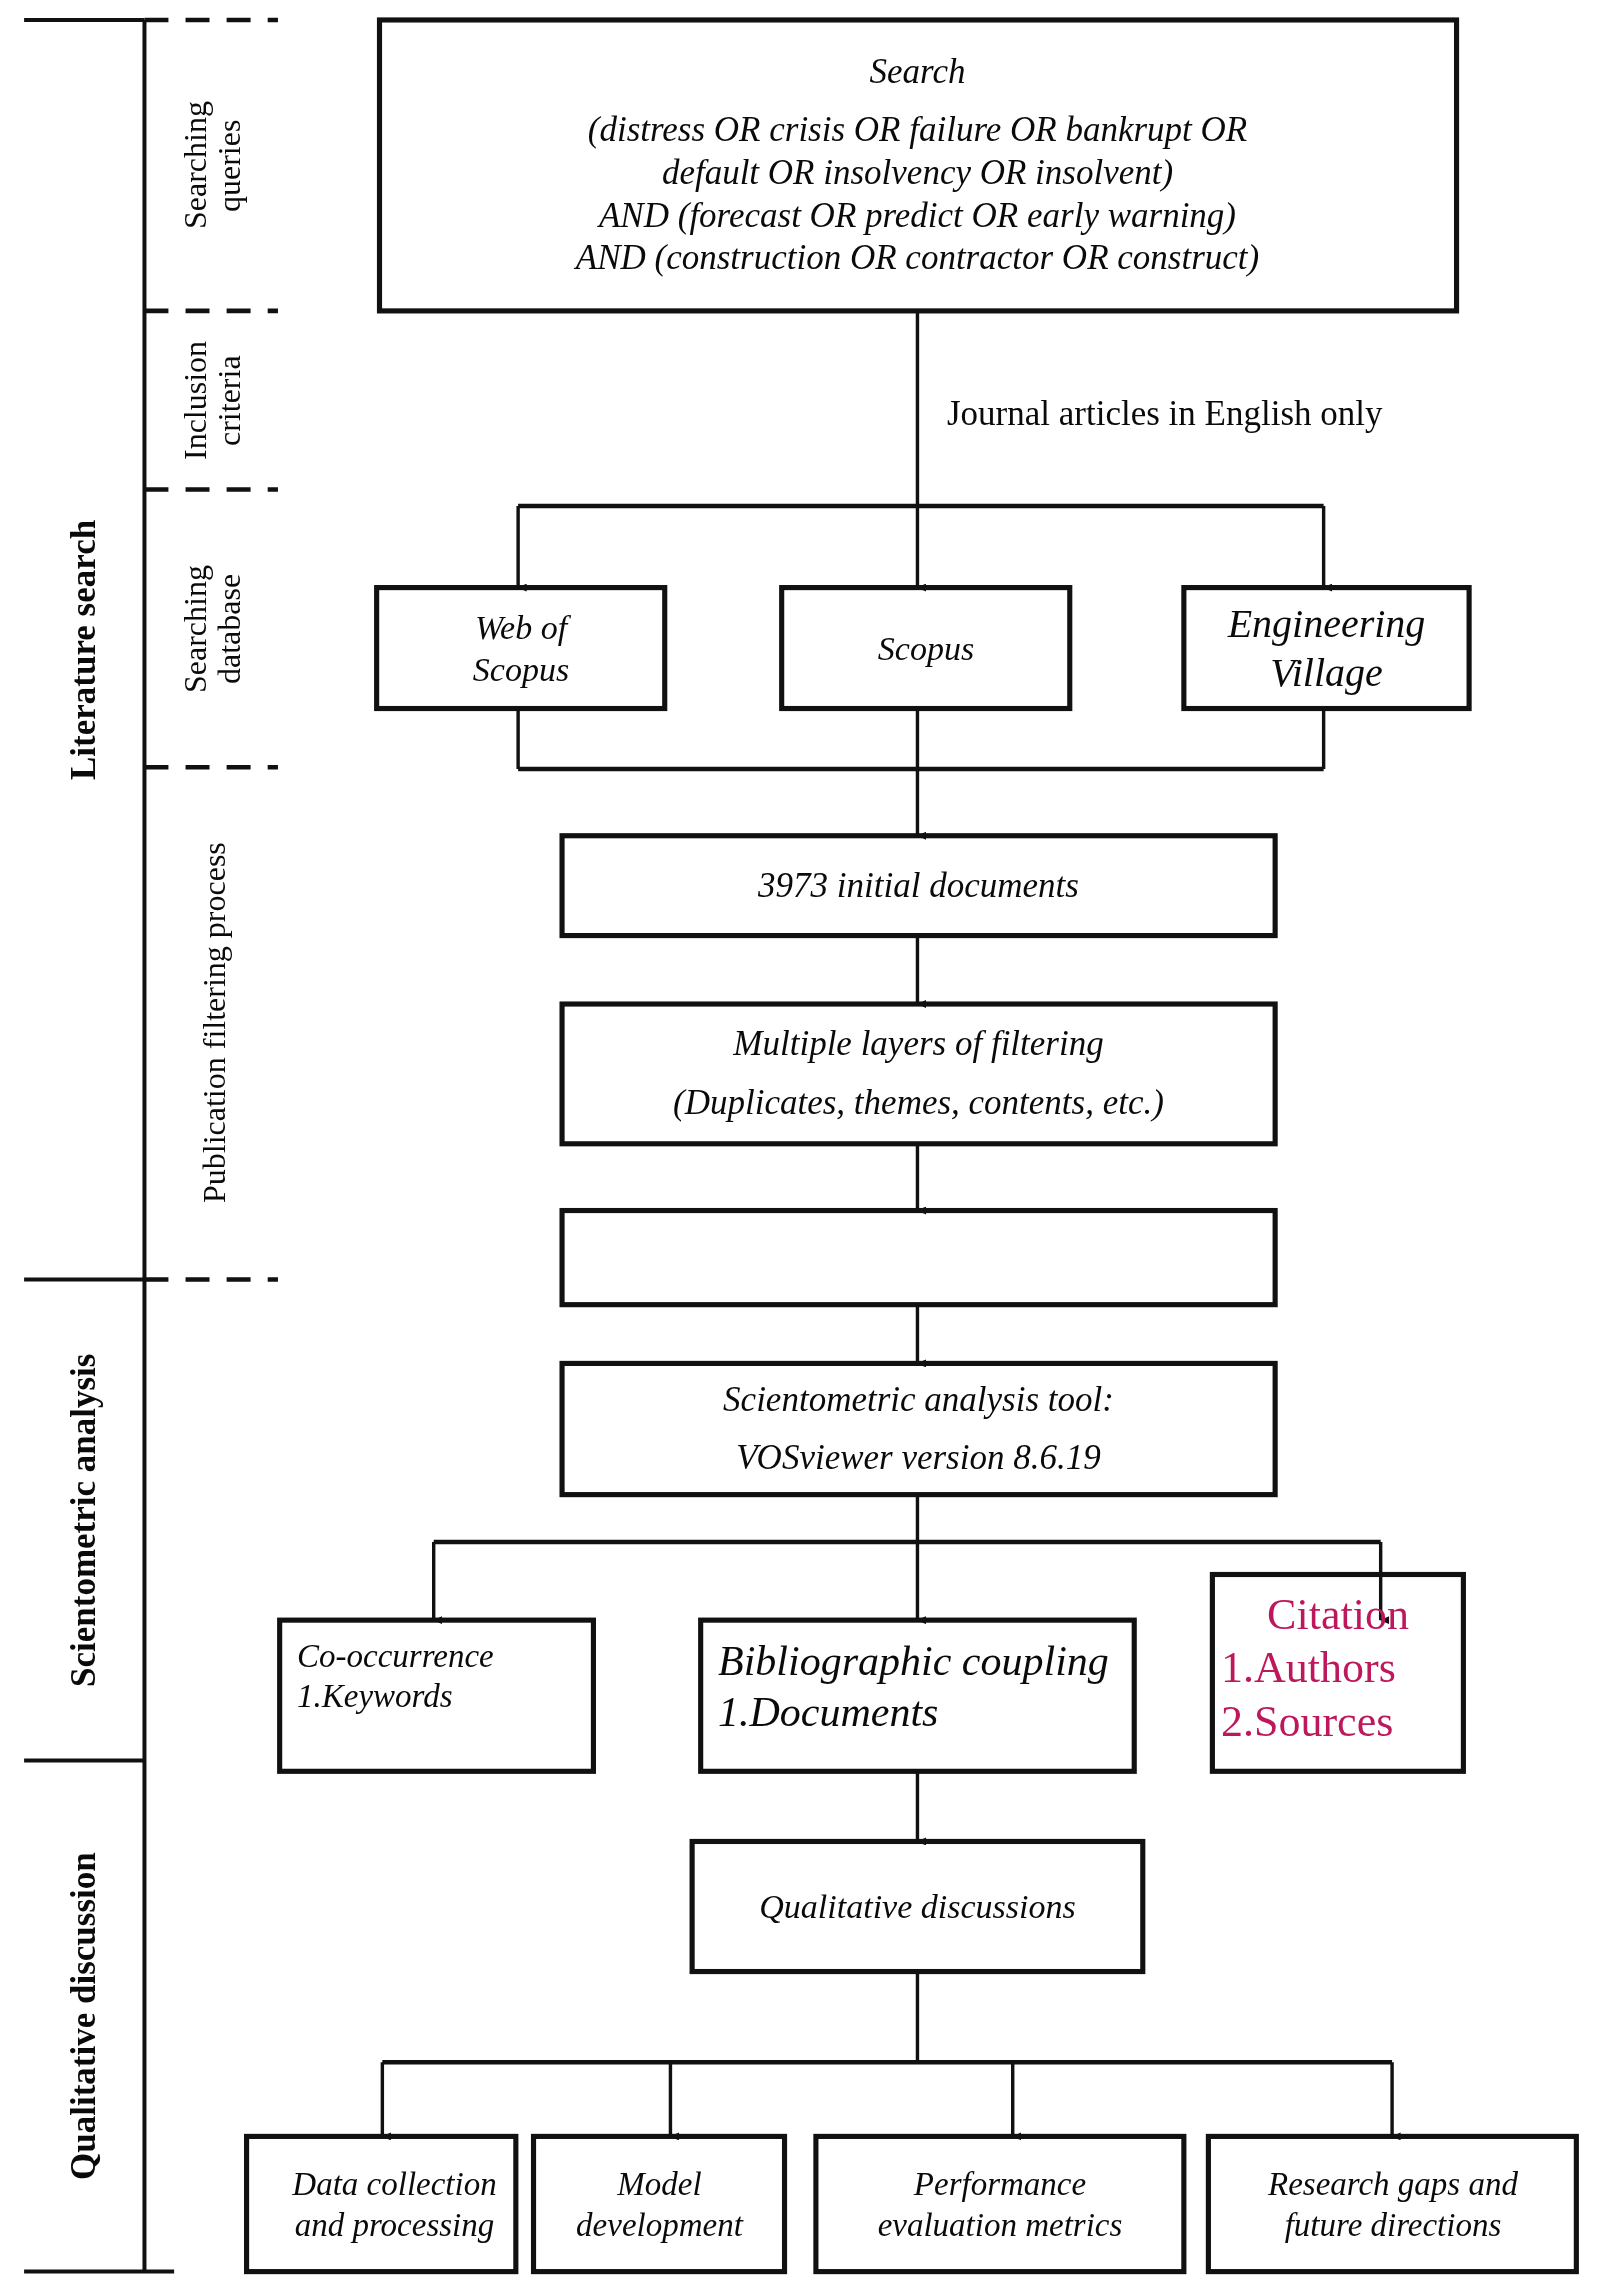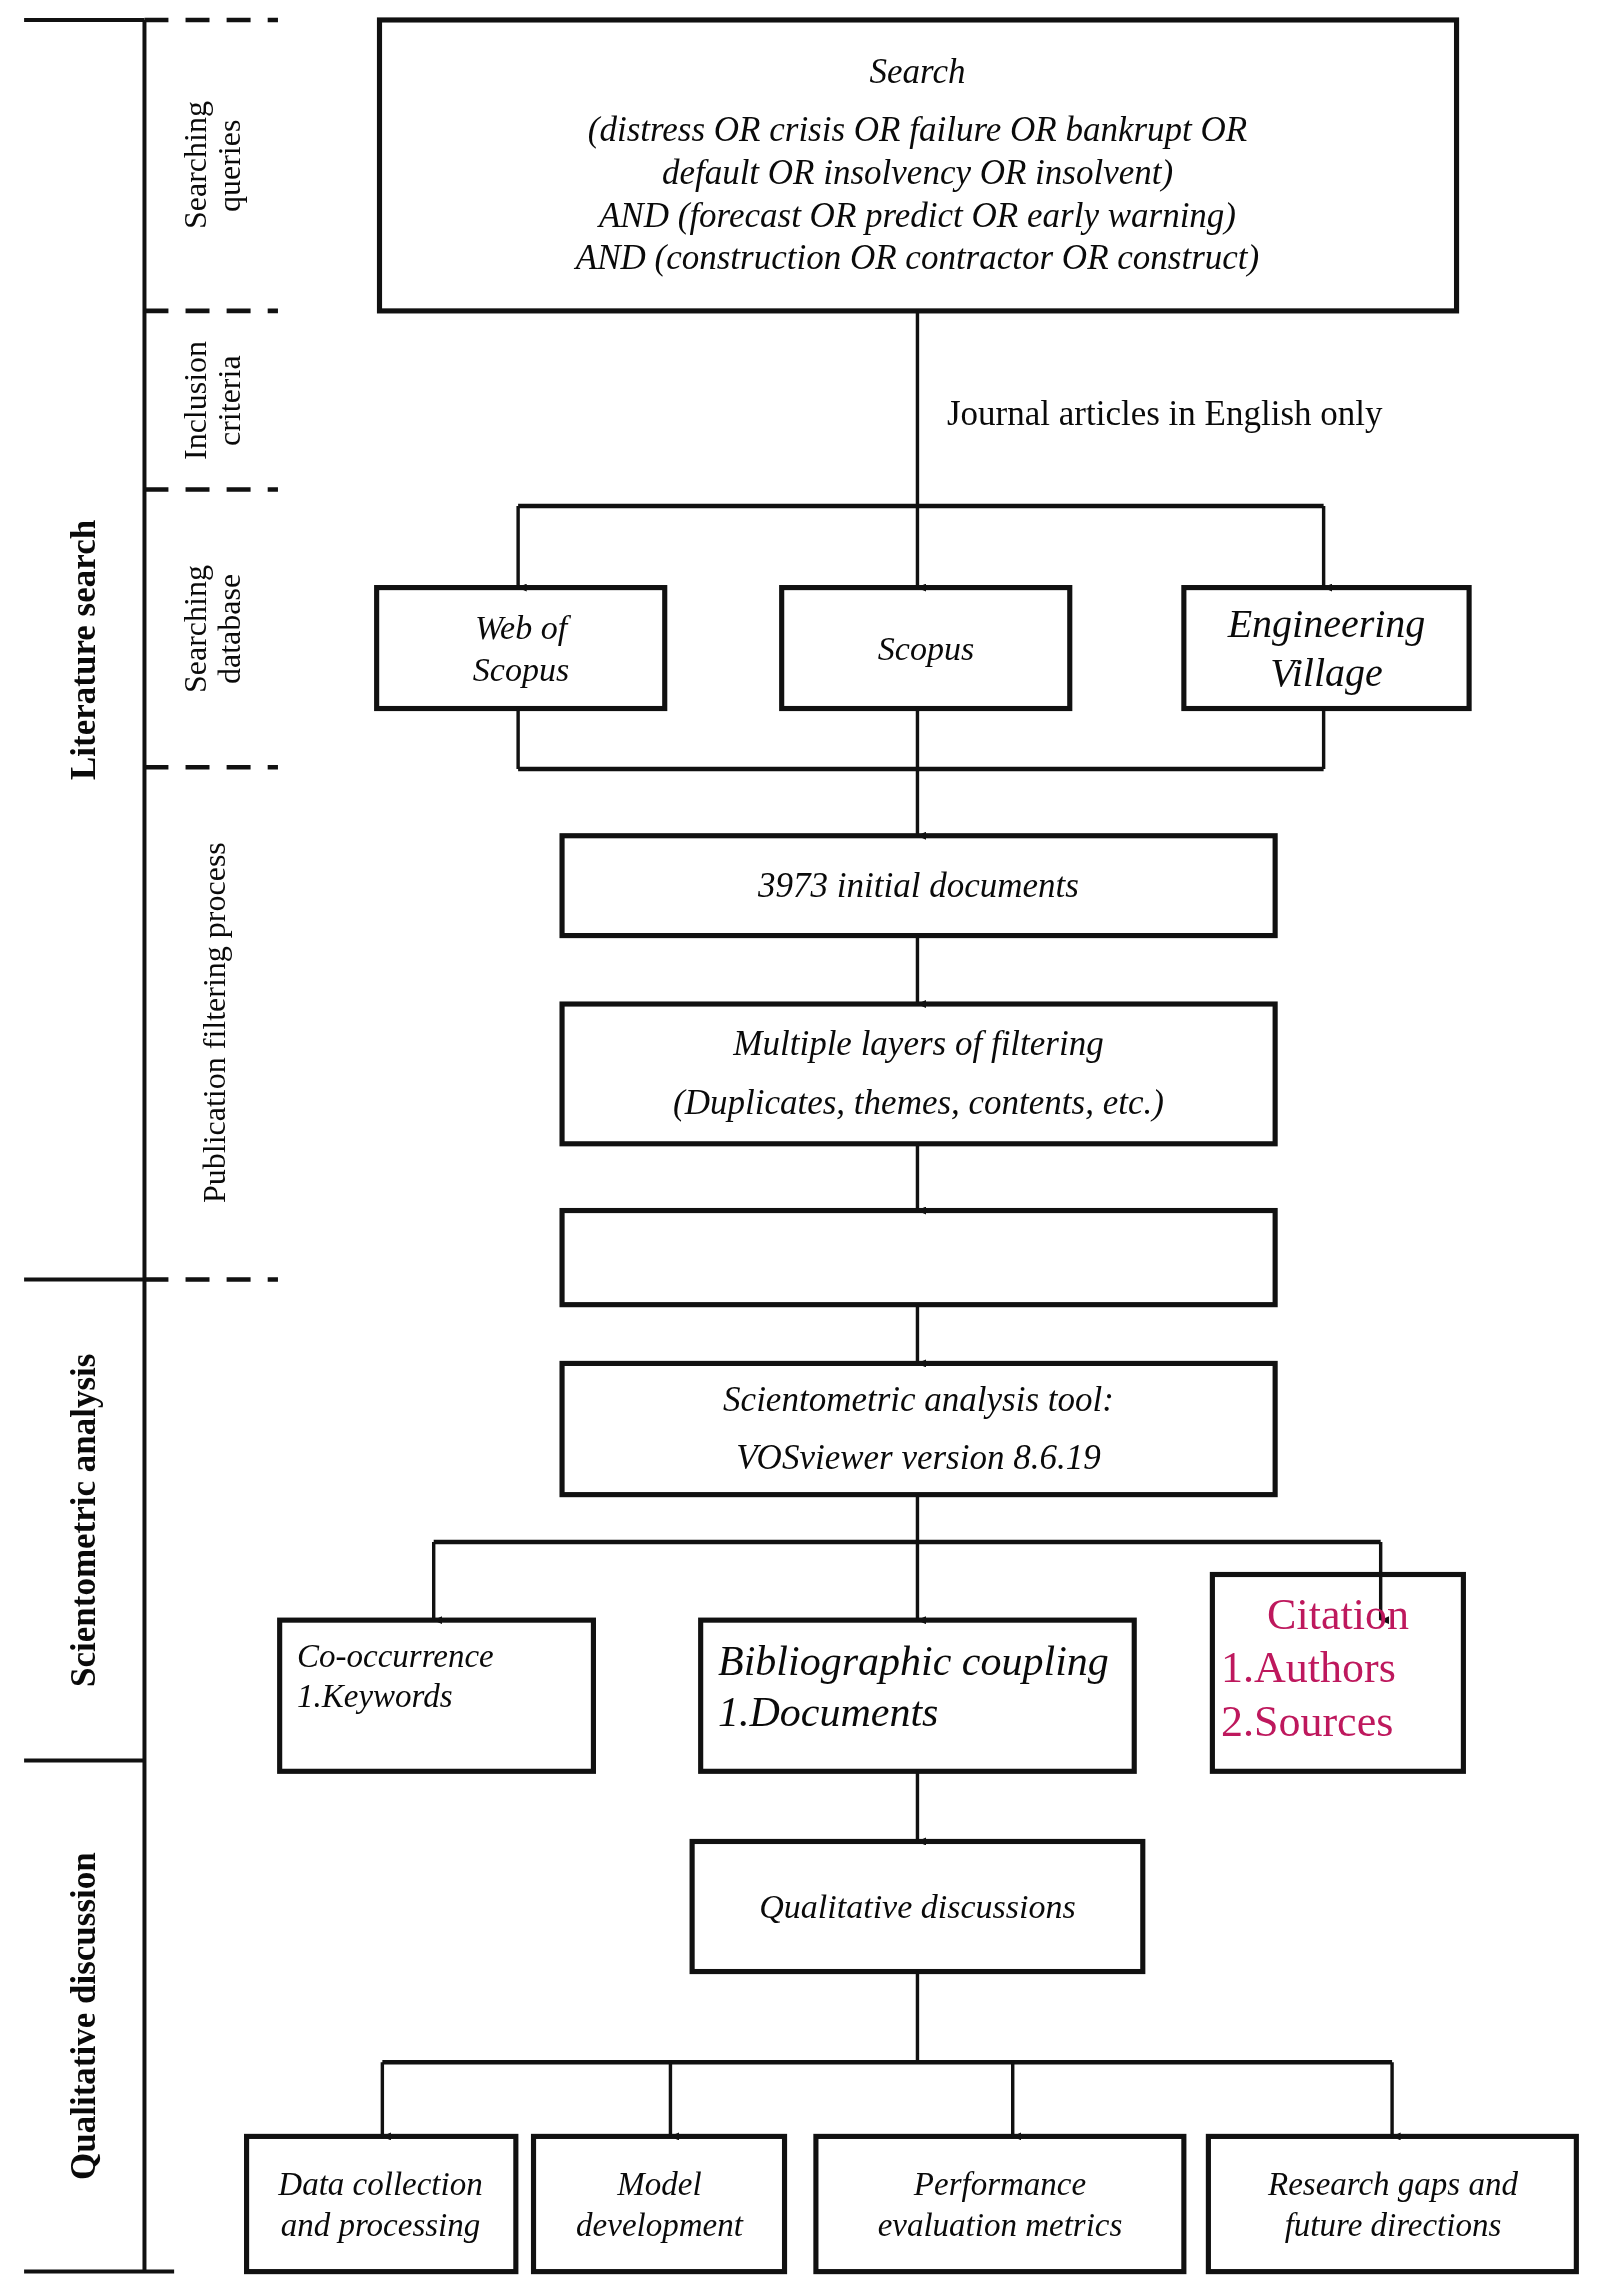--- a/index.html
+++ b/index.html
@@ -177,21 +177,21 @@
   <div style="position:absolute;left:1221px;top:1575px;width:234px;height:197px;display:flex;flex-direction:column;align-items:flex-start;justify-content:flex-start;padding-top:12.6px;box-sizing:border-box;font-size:44px;color:#be185d;line-height:1.22;">
     <span class="ln" style="align-self:center;">Citation</span>
     <span class="ln">1.Authors</span>
     <span class="ln">2.Sources</span>
   </div>
 
   <div class="boxtext" style="left:692px;top:1842px;width:451px;height:130px;font-size:34px;">
     <span class="ln">Qualitative discussions</span>
   </div>
 
-  <div class="boxtext" style="left:246px;top:2137px;width:269px;height:135px;font-size:33px;">
+  <div class="boxtext" style="left:260px;top:2137px;width:269px;height:135px;font-size:33px;">
     <span class="ln">Data collection</span>
     <span class="ln">and processing</span>
   </div>
   <div class="boxtext" style="left:534px;top:2137px;width:251px;height:135px;font-size:33px;">
     <span class="ln">Model</span>
     <span class="ln">development</span>
   </div>
   <div class="boxtext" style="left:816px;top:2137px;width:368px;height:135px;font-size:33px;">
     <span class="ln">Performance</span>
     <span class="ln">evaluation metrics</span>

